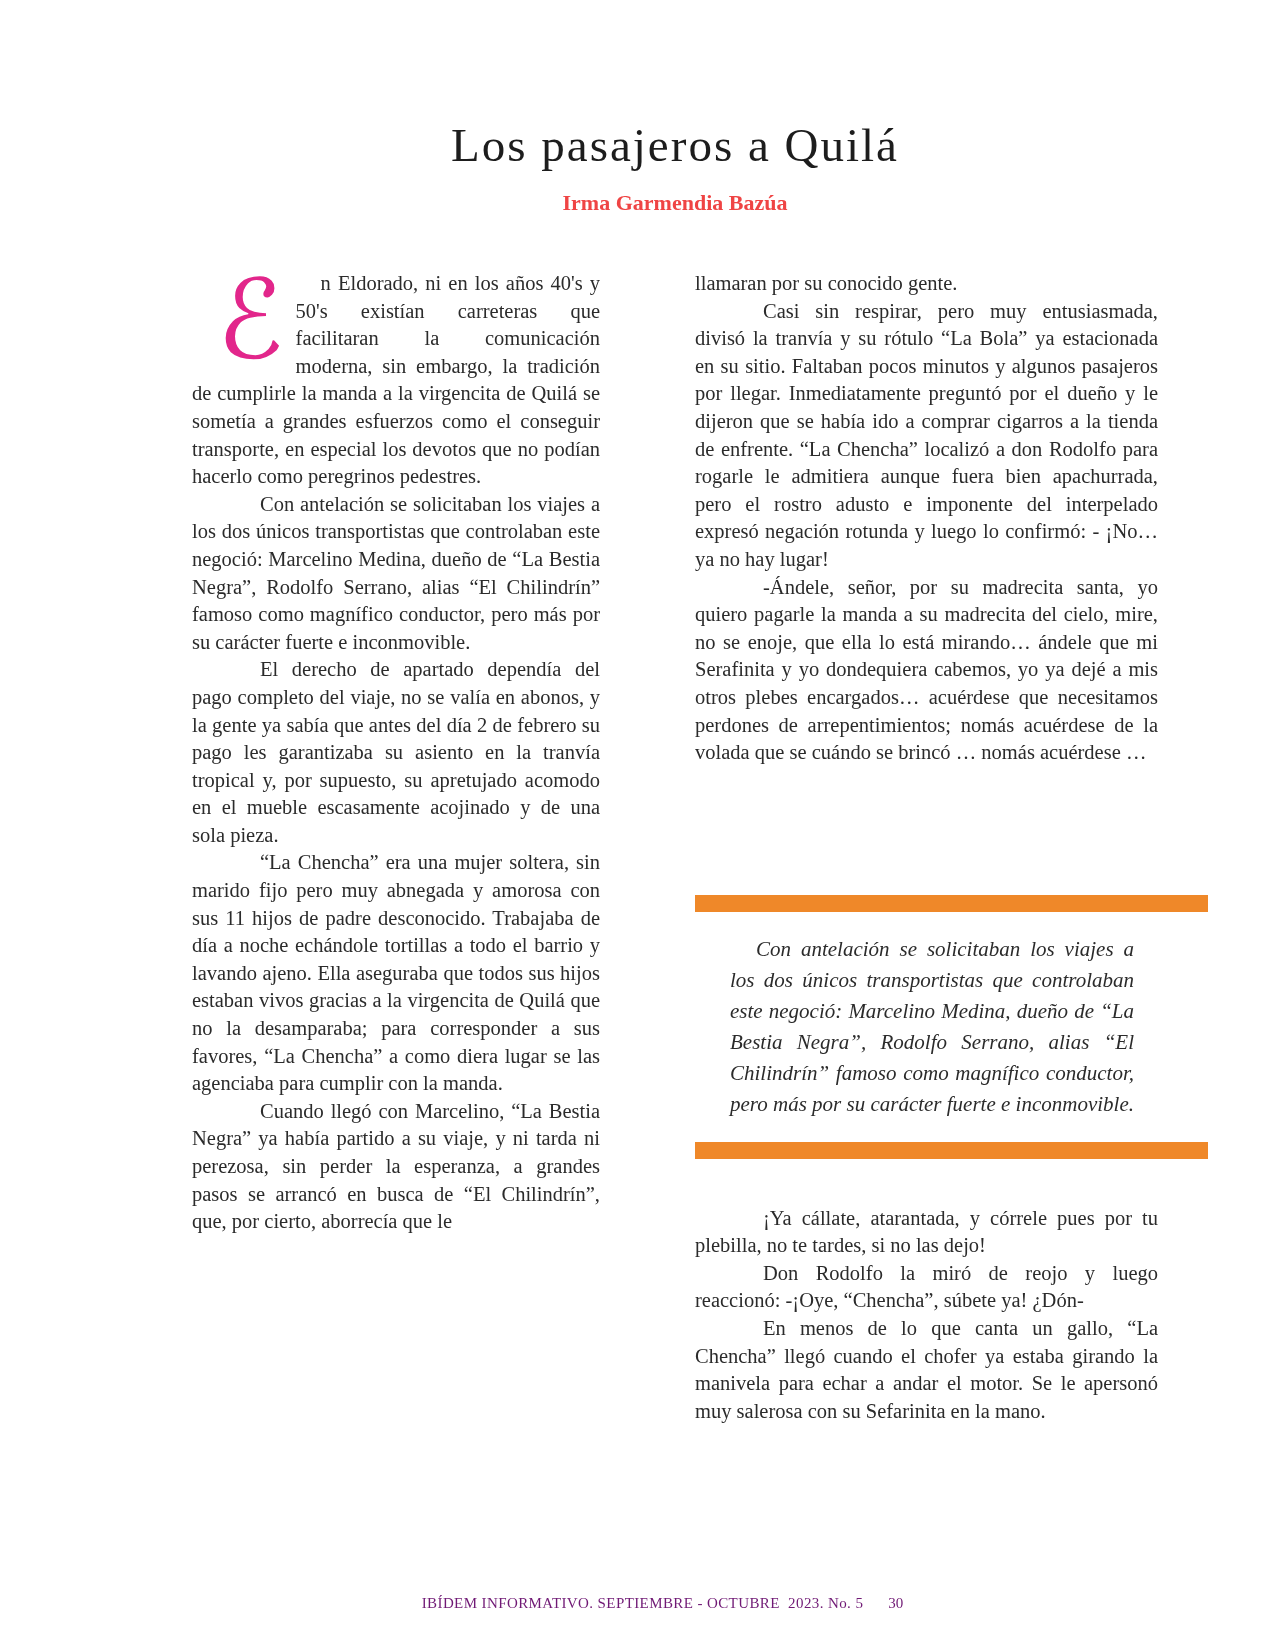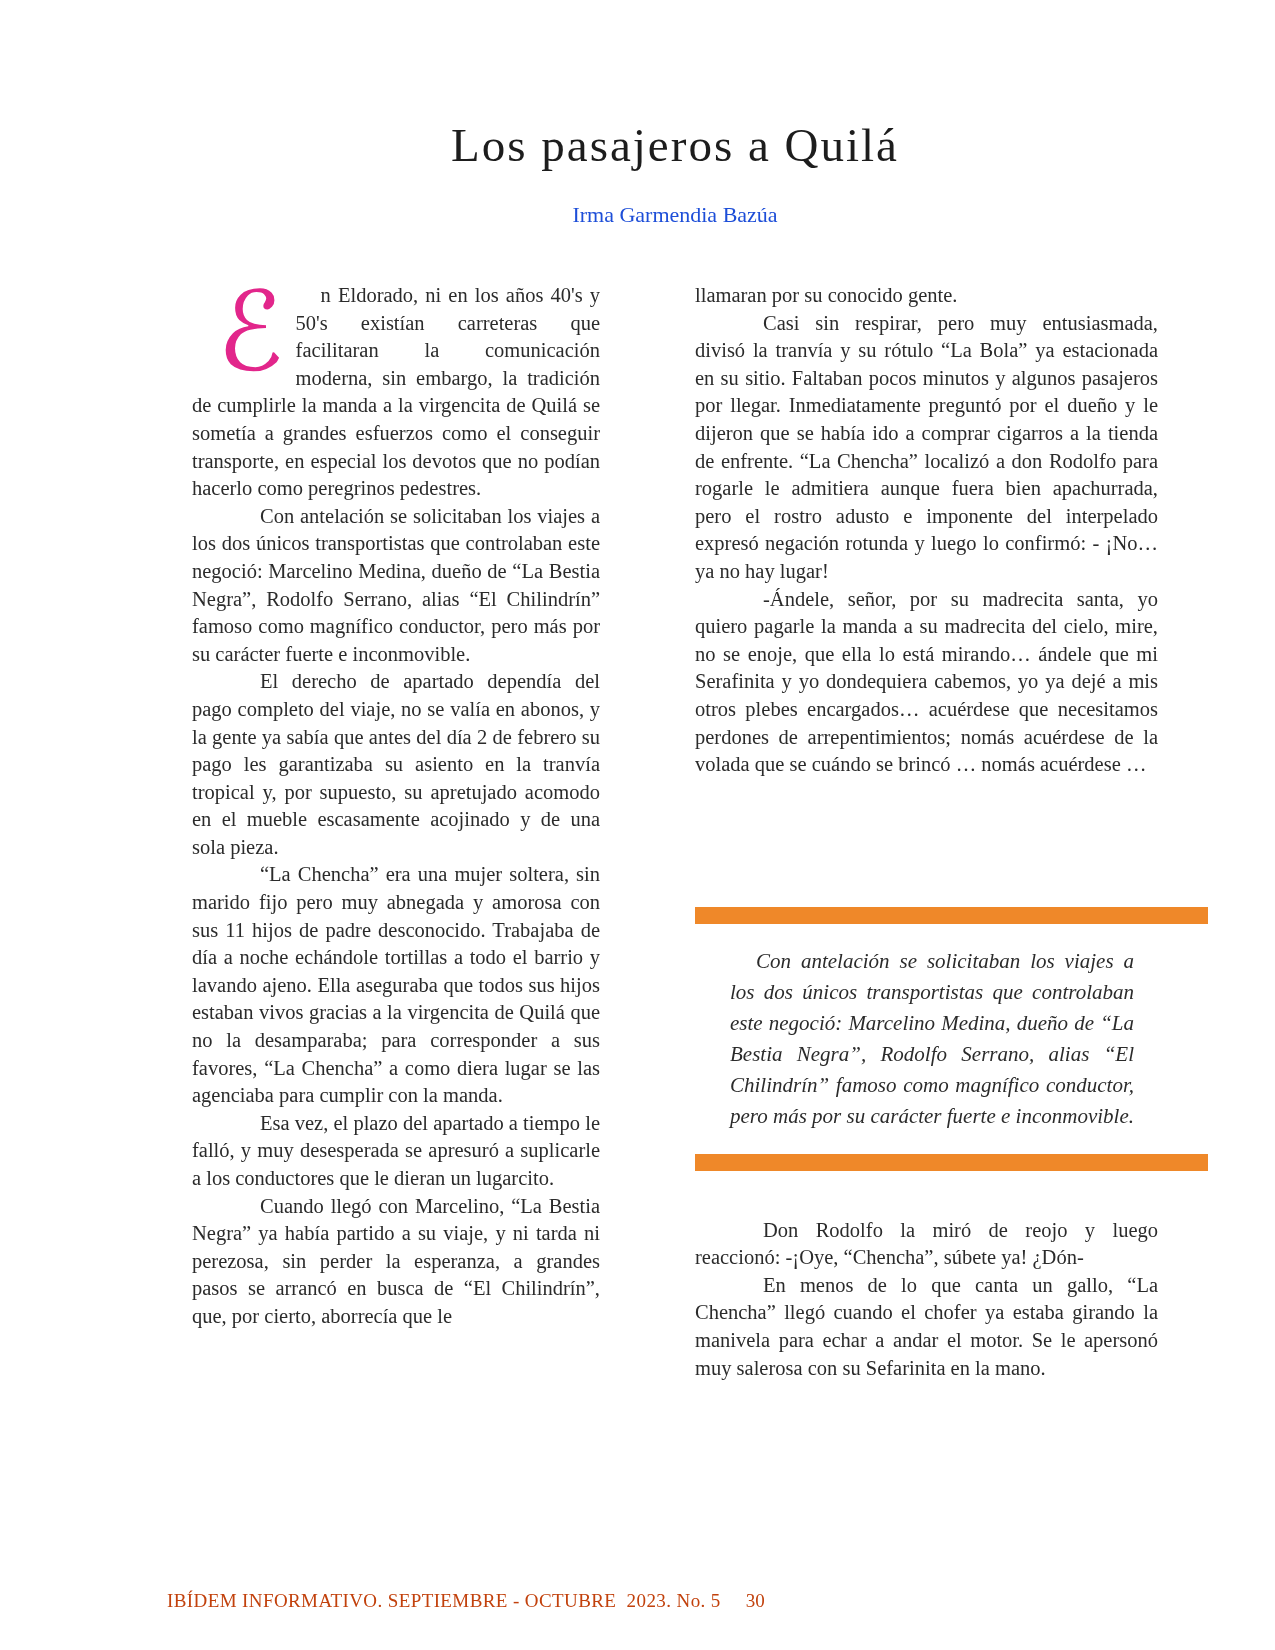--- a/index.html
+++ b/index.html
@@ -16,23 +16,24 @@
   .article-header { text-align: center; }
   .article-title {
     margin: 0;
     padding-top: 118px;
     font-size: 47px;
     font-weight: normal;
     letter-spacing: 2px;
     color: #1d1d1d;
   }
   .article-author {
-    margin-top: 30px;
+    margin-top: 18px;
     font-size: 22px;
-    color: #1d4ed8;
+    color: #ef4444;
+    font-weight: bold;
   }
   .columns {
     display: flex;
     padding: 0 117px;
     margin-top: 54px;
     gap: 45px;
   }
   .col { }
   .col-left  { width: 483px; }
   .col-right { width: 513px; }
@@ -71,24 +72,24 @@
     text-align: justify;
     text-indent: 26px;
     color: #2b2b2b;
   }
   .footer {
     position: absolute;
     left: 117px;
     right: 117px;
     bottom: 38px;
     display: flex;
-    justify-content: flex-start;
+    justify-content: center;
     align-items: baseline;
-    font-size: 19px;
-    color: #c2410c;
+    font-size: 15px;
+    color: #701a75;
   }
   .footer-left { white-space: pre; letter-spacing: 0.4px; }
   .footer-right { }
 </style>
 </head>
 <body>
 
 <div class="page">
 
   <header class="article-header">
@@ -96,35 +97,35 @@
     <div class="article-author">Irma Garmendia Bazúa</div>
   </header>
 
   <div class="columns">
 
     <div class="col col-left">
       <p class="para no-indent"><span class="drop-cap">ℰ</span><span>n Eldorado, ni en los años 40's y 50's existían carreteras que facilitaran la comunicación moderna, sin embargo, la tradición de cumplirle la manda a la virgencita de Quilá se sometía a grandes esfuerzos como el conseguir transporte, en especial los devotos que no podían hacerlo como peregrinos pedestres.</span></p>
       <p class="para">Con antelación se solicitaban los viajes a los dos únicos transportistas que controlaban este negoció: Marcelino Medina, dueño de “La Bestia Negra”, Rodolfo Serrano, alias “El Chilindrín” famoso como magnífico conductor, pero más por su carácter fuerte e inconmovible.</p>
       <p class="para">El derecho de apartado dependía del pago completo del viaje, no se valía en abonos, y la gente ya sabía que antes del día 2 de febrero su pago les garantizaba su asiento en la tranvía tropical y, por supuesto, su apretujado acomodo en el mueble escasamente acojinado y de una sola pieza.</p>
       <p class="para">“La Chencha” era una mujer soltera, sin marido fijo pero muy abnegada y amorosa con sus 11 hijos de padre desconocido. Trabajaba de día a noche echándole tortillas a todo el barrio y lavando ajeno. Ella aseguraba que todos sus hijos estaban vivos gracias a la virgencita de Quilá que no la desamparaba; para corresponder a sus favores, “La Chencha” a como diera lugar se las agenciaba para cumplir con la manda.</p>
-      <p class="para">Esa vez, el plazo del apartado a tiempo le falló, y muy desesperada se apresuró a suplicarle a los conductores que le dieran un lugarcito.</p>
       <p class="para">Cuando llegó con Marcelino, “La Bestia Negra” ya había partido a su viaje, y ni tarda ni perezosa, sin perder la esperanza, a grandes pasos se arrancó en busca de “El Chilindrín”, que, por cierto, aborrecía que le</p>
     </div>
 
     <div class="col col-right">
       <p class="para no-indent">llamaran por su conocido gente.</p>
       <p class="para">Casi sin respirar, pero muy entusiasmada, divisó la tranvía y su rótulo “La Bola” ya estacionada en su sitio. Faltaban pocos minutos y algunos pasajeros por llegar. Inmediatamente preguntó por el dueño y le dijeron que se había ido a comprar cigarros a la tienda de enfrente. “La Chencha” localizó a don Rodolfo para rogarle le admitiera aunque fuera bien apachurrada, pero el rostro adusto e imponente del interpelado expresó negación rotunda y luego lo confirmó: - ¡No… ya no hay lugar!</p>
       <p class="para">-Ándele, señor, por su madrecita santa, yo quiero pagarle la manda a su madrecita del cielo, mire, no se enoje, que ella lo está mirando… ándele que mi Serafinita y yo dondequiera cabemos, yo ya dejé a mis otros plebes encargados… acuérdese que necesitamos perdones de arrepentimientos; nomás acuérdese de la volada que se cuándo se brincó … nomás acuérdese …</p>
 
       <div class="pull-quote">
         <div class="pq-bar"></div>
         <p class="pq-text">Con antelación se solicitaban los viajes a los dos únicos transportistas que controlaban este negoció: Marcelino Medina, dueño de “La Bestia Negra”, Rodolfo Serrano, alias “El Chilindrín” famoso como magnífico conductor, pero más por su carácter fuerte e inconmovible.</p>
         <div class="pq-bar"></div>
       </div>
 
+      <p class="para">¡Ya cállate, atarantada, y córrele pues por tu plebilla, no te tardes, si no las dejo!</p>
       <p class="para">Don Rodolfo la miró de reojo y luego reaccionó: -¡Oye, “Chencha”, súbete ya! ¿Dón-</p>
       <p class="para">En menos de lo que canta un gallo, “La Chencha” llegó cuando el chofer ya estaba girando la manivela para echar a andar el motor. Se le apersonó muy salerosa con su Sefarinita en la mano.</p>
     </div>
 
   </div>
 
   <footer class="footer">
     <span class="footer-left">IBÍDEM INFORMATIVO. SEPTIEMBRE - OCTUBRE  2023. No. 5</span>
     <span class="footer-right">30</span>
   </footer>

